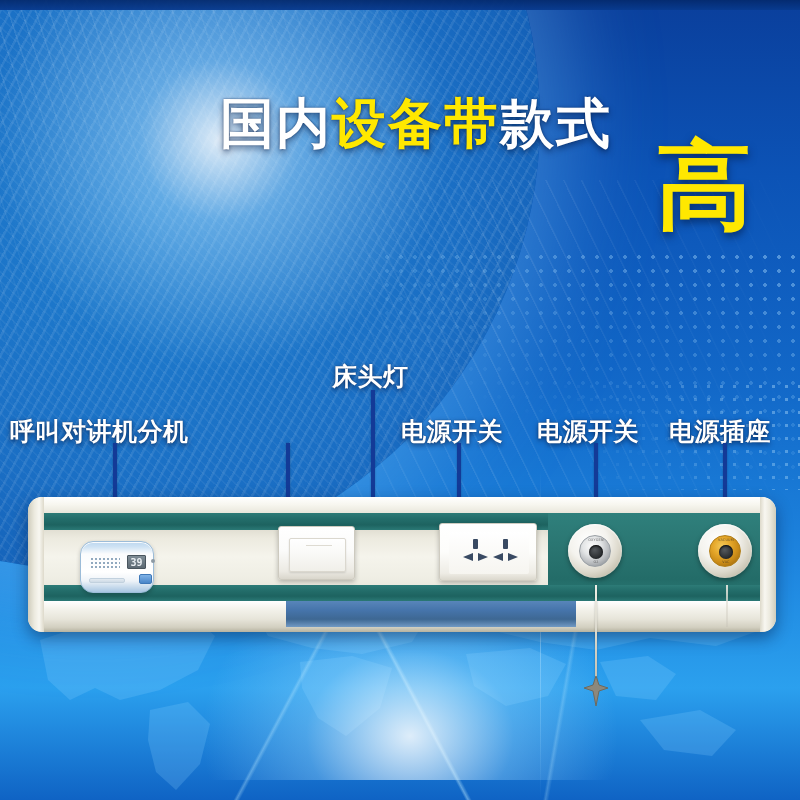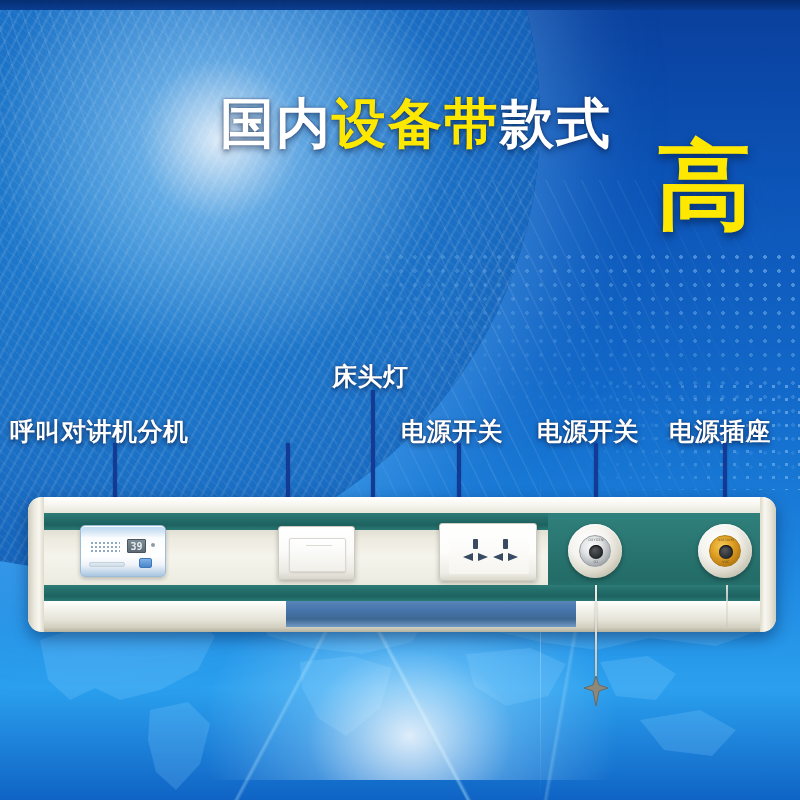--- a/index.html
+++ b/index.html
@@ -183,21 +183,21 @@
     background:linear-gradient(90deg,#cfccbc 0%,#eceadf 40%,#f8f7f1 70%,#ddd9ca 100%);
   }
   .endcap.left{ left:0; border-top-left-radius:13px; border-bottom-left-radius:13px; }
   .endcap.right{ right:0; border-top-right-radius:13px; border-bottom-right-radius:13px;
     background:linear-gradient(270deg,#cfccbc 0%,#eceadf 40%,#f8f7f1 70%,#ddd9ca 100%); }
 
   
   .device{ position:absolute; }
 
   .intercom{
-    left:52px; top:28px; width:86px; height:52px; border-radius:5px;
+    left:52px; top:44px; width:74px; height:52px; border-radius:13px;
     background:linear-gradient(180deg,#bcd7ef 0%,#cfe3f4 10%,#fbfcfd 24%,#ffffff 60%,#eef3f8 78%,#a8c6e2 100%);
     border:1px solid #9cbcd8;
     box-shadow:0 2px 4px rgba(0,0,0,.22), inset 0 1px 0 rgba(255,255,255,.9);
   }
   .ic-speaker{
     position:absolute; left:9px; top:15px; width:30px; height:12px;
     background-image:radial-gradient(#7e9ab4 .9px, rgba(0,0,0,0) 1px);
     background-size:4px 4px; opacity:.85;
   }
   .ic-screen{

